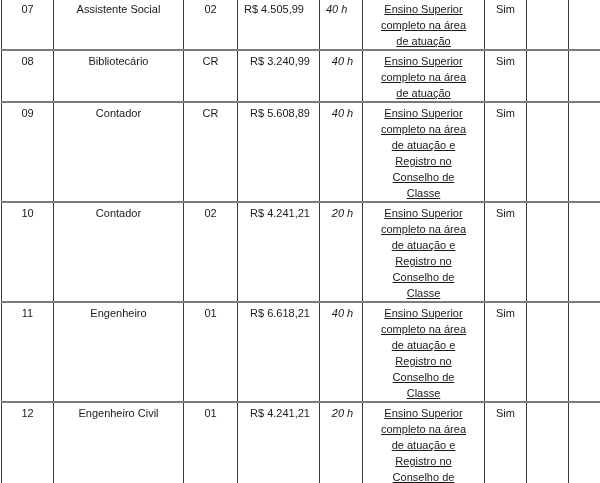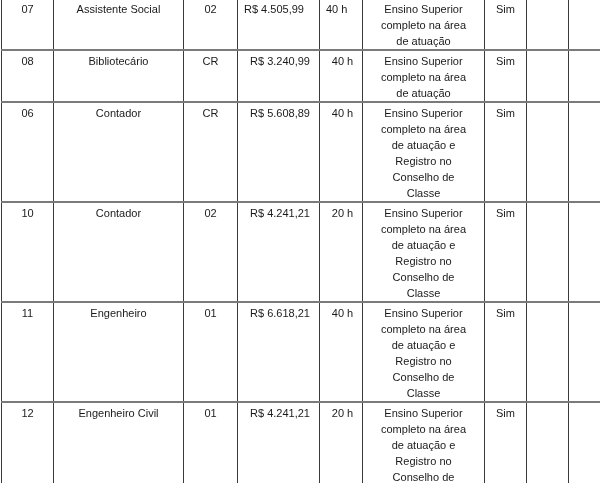--- a/index.html
+++ b/index.html
@@ -34,26 +34,26 @@
       overflow: hidden;
     }
     .doc-table tr.row-sep td {
       border-top: 2px solid #7a7a7a;
       text-align: center;
     }
     .doc-table td.c-num { width: 52px; }
     .doc-table td.c-cargo { width: 130px; margin-top: 13px; }
     .doc-table td.c-vagas { width: 54px; }
     .doc-table td.c-venc { width: 82px; text-align: left; padding-left: 6px; margin-left: 16px; }
-    .doc-table td.c-ch { width: 43px; text-align: left; padding-left: 6px; }
+    .doc-table td.c-ch { width: 43px; text-align: left; padding-left: 6px; font-style: italic; }
     .doc-table td.c-req { width: 122px; }
     .doc-table td.c-sim { width: 42px; }
     .doc-table td.c-e1 { width: 42px; }
     .doc-table td.c-e2 { width: 73px; }
-    .req-line { display: block; }
+    .req-line { display: block; text-decoration: underline; }
   </style>
 </head>
 <body>
 
 <table class="doc-table">
   <colgroup>
     <col style="width:52px">
       <col style="width:130px">
       <col style="width:54px">
       <col style="width:82px">
@@ -89,21 +89,21 @@
       <td class="c-req">
         <span class="req-line">Ensino Superior</span>
         <span class="req-line">completo na área</span>
         <span class="req-line">de atuação</span>
       </td>
       <td class="c-sim">Sim</td>
       <td class="c-e1"></td>
       <td class="c-e2"></td>
     </tr>
     <tr class="row-sep" style="height:96px">
-      <td class="c-num">06</td>
+      <td class="c-num">09</td>
       <td class="c-cargo">Contador</td>
       <td class="c-vagas">CR</td>
       <td class="c-venc">R$ 5.608,89</td>
       <td class="c-ch">40 h</td>
       <td class="c-req">
         <span class="req-line">Ensino Superior</span>
         <span class="req-line">completo na área</span>
         <span class="req-line">de atuação e</span>
         <span class="req-line">Registro no</span>
         <span class="req-line">Conselho de</span>

